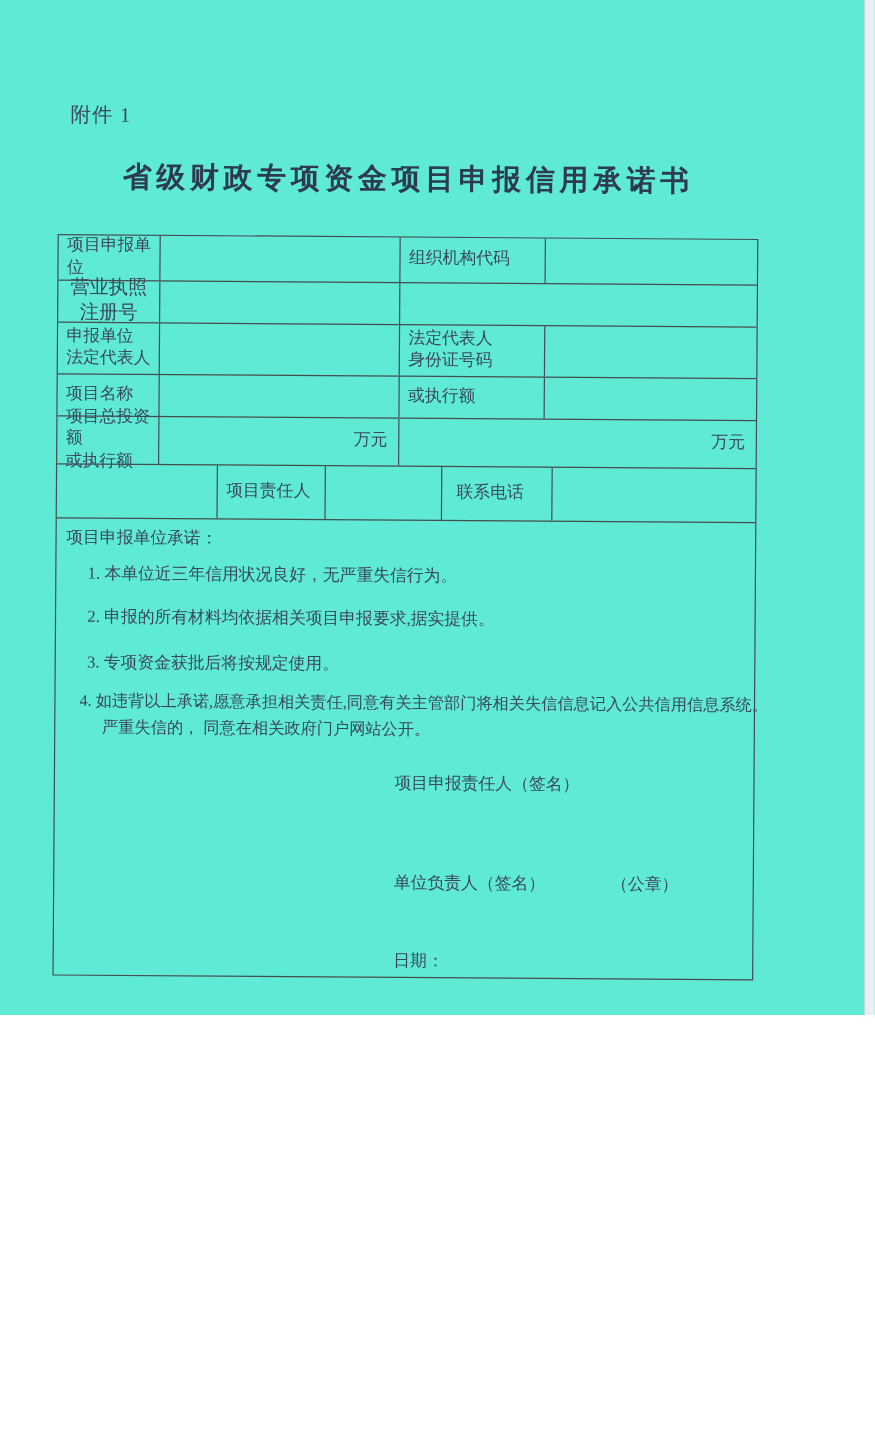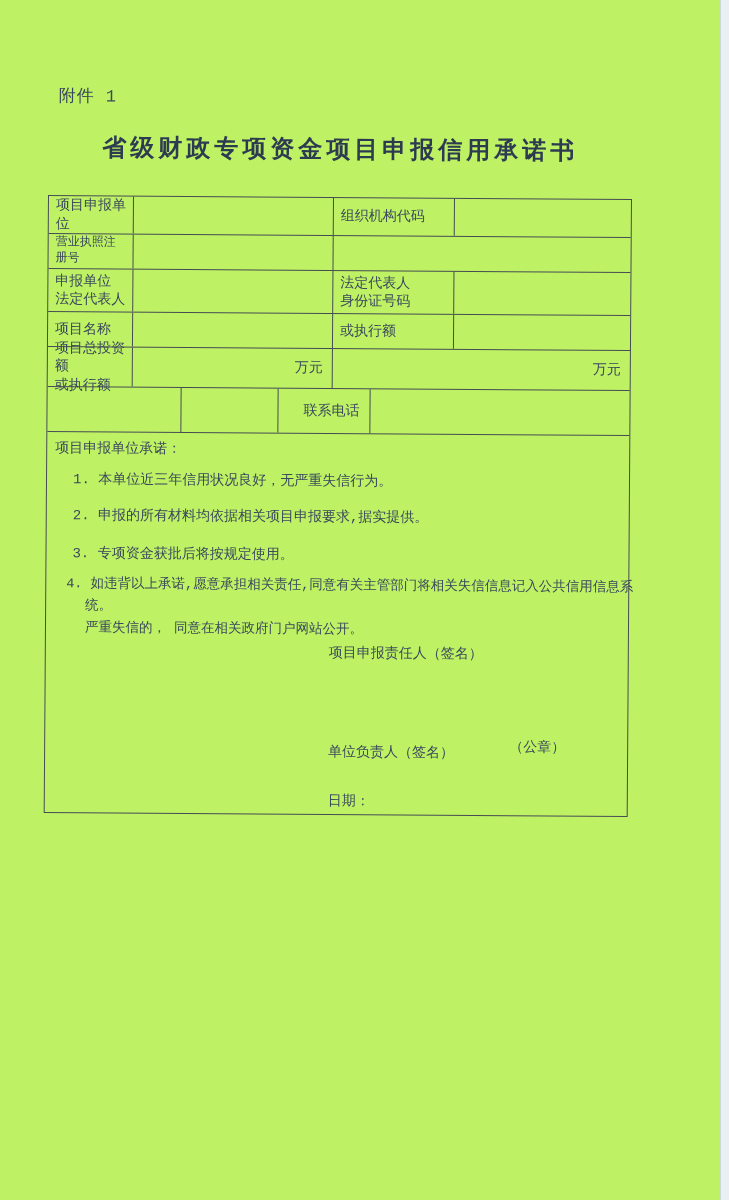--- a/index.html
+++ b/index.html
@@ -1,23 +1,23 @@
 <!DOCTYPE html>
 <html><head>
 <meta charset="utf-8">
 <style>
   * { margin: 0; padding: 0; box-sizing: border-box; }
   html, body { background: #ffffff; }
   .page {
     position: relative;
     width: 729px;
-    height: 1200px;
-    background: #bef264;
+    height: 846px;
+    background: #5eead4;
     overflow: hidden;
-    font-family: Liberation Mono, monospace;
+    font-family: Liberation Serif, serif;
     color: #3a485c;
   }
   
   .scan-strip {
     position: absolute;
     top: 0; right: 0;
     width: 9px; height: 100%;
     background: #e9eff2;
     border-left: 1px solid #ccd7dd;
   }
@@ -71,23 +71,23 @@
   }
   .cell:last-child { border-right: none; }
   .w-l1 { width: 85px; }
   .w-v1 { width: 200px; }
   .w-l2 { width: 121px; }
   .w-v2 { flex: 1; }
   .w6-l1 { width: 85px; }
   .w6-v1 { width: 134px; }
   .w6-l2 { width: 90px; }
   .w6-v2 { width: 97px; }
-  .w6-l3 { width: 92px; padding-left: 25px; }
+  .w6-l3 { width: 92px; padding-left: 12px; }
   .w6-v3 { flex: 1; }
-  .small-label { font-size: 12px; }
+  .small-label { font-size: 16px; text-align: center; }
   .unit-cell { justify-content: flex-end; padding-right: 9px; }
   .commitment {
     position: relative;
     height: 380px;
     font-size: 14px;
   }
   .c-heading { position: absolute; left: 8px; top: 7px; }
   .c-item {
     position: absolute;
     left: 26px;
@@ -95,22 +95,22 @@
     padding-left: 19px;
     text-indent: -19px;
     line-height: 22px;
     white-space: pre-line;
   }
   .c-item-1 { top: 36px; }
   .c-item-2 { top: 72px; }
   .c-item-3 { top: 110px; }
   .c-item-4 { top: 141px; left: 20px; width: 590px; font-size: 13.5px; }
   .sig-applicant { position: absolute; left: 283px; top: 210px; }
-  .sig-head      { position: absolute; left: 283px; top: 309px; text-align: right; }
-  .sig-seal      { position: absolute; left: 464px; top: 293px; margin-top: 10px; }
+  .sig-head      { position: absolute; left: 283px; top: 293px; text-align: right; }
+  .sig-seal      { position: absolute; left: 464px; top: 293px; }
   .sig-date      { position: absolute; left: 283px; top: 358px; }
 </style>
 </head>
 <body>
 
 <div class="page">
   <div class="sheet">
 
     <div class="attachment">附件 1</div>
 
@@ -149,20 +149,21 @@
 
       <div class="t-row h-r5">
         <div class="cell w-l1">项目总投资额
 或执行额</div>
         <div class="cell w-v1 unit-cell"><span>万元</span></div>
         <div class="cell w-v2 unit-cell"><span>万元</span></div>
       </div>
 
       <div class="t-row h-r6">
         <div class="cell w6-v1"></div>
+        <div class="cell w6-l2">项目责任人</div>
         <div class="cell w6-v2"></div>
         <div class="cell w6-l3">联系电话</div>
         <div class="cell w6-v3"></div>
       </div>
 
       <div class="commitment">
         <div class="c-heading">项目申报单位承诺：</div>
         <div class="c-item c-item-1">1. 本单位近三年信用状况良好，无严重失信行为。</div>
         <div class="c-item c-item-2">2. 申报的所有材料均依据相关项目申报要求,据实提供。</div>
         <div class="c-item c-item-3">3. 专项资金获批后将按规定使用。</div>

